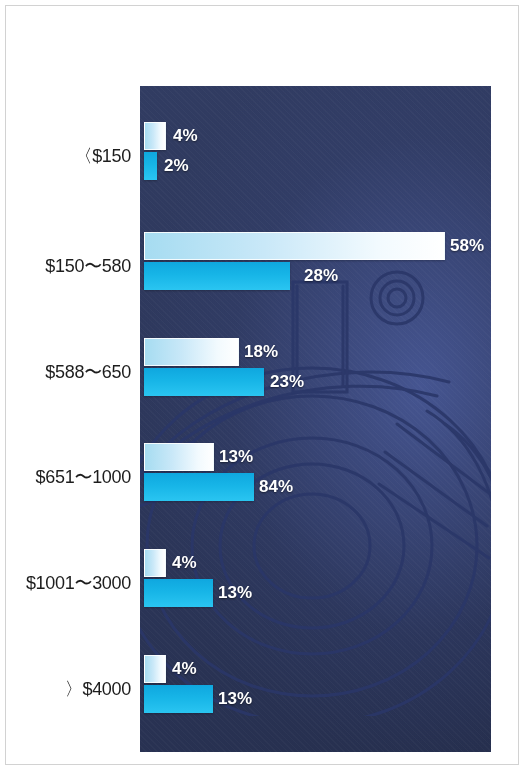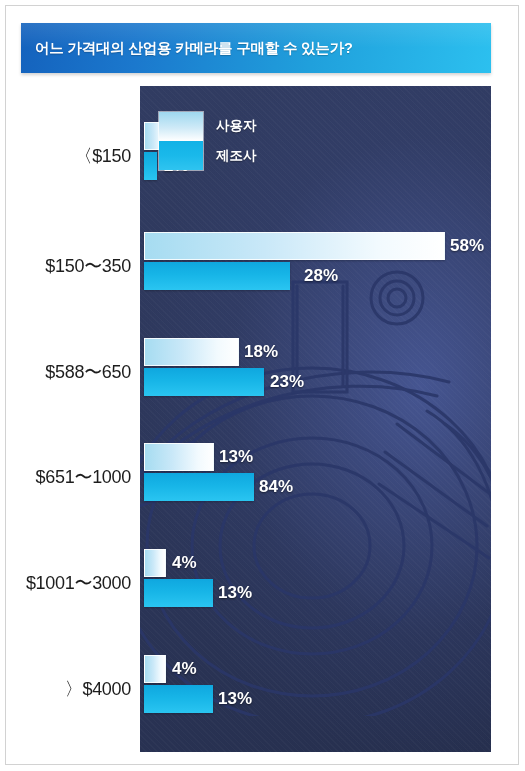--- a/index.html
+++ b/index.html
@@ -199,23 +199,20 @@
     text-shadow: 0 1px 2px rgba(0,0,0,0.5);
   }
   .bar-value.user-v { top: 0; }
   .bar-value.maker-v { top: 30px; }
 </style>
 </head>
 <body>
 
 <div class="card">
 
-  <div class="header-bar">
-    <div class="header-title">어느 가격대의 산업용 카메라를 구매할 수 있는가?</div>
-  </div>
 
   <div class="chart-wrap">
 
     <div class="chart-panel">
       <svg class="watermark" viewBox="0 0 420 470" fill="none" stroke="#2b3769" stroke-width="3" stroke-linecap="round">
         <g opacity="0.95">
           <ellipse cx="215" cy="300" rx="195" ry="178"></ellipse>
           <ellipse cx="215" cy="300" rx="165" ry="150"></ellipse>
           <ellipse cx="215" cy="300" rx="120" ry="108"></ellipse>
           <ellipse cx="215" cy="300" rx="92" ry="82"></ellipse>
@@ -241,21 +238,21 @@
       <div class="cat-label">〈$150</div>
       <div class="bars">
         <div class="bar user" style="width:22px"></div>
         <div class="bar-value user-v" style="left:33px">4%</div>
         <div class="bar maker" style="width:13px"></div>
         <div class="bar-value maker-v" style="left:24px">2%</div>
       </div>
     </div>
 
     <div class="group" style="top:146px">
-      <div class="cat-label">$150〜350</div>
+      <div class="cat-label">$150〜580</div>
       <div class="bars">
         <div class="bar user" style="width:301px"></div>
         <div class="bar-value user-v" style="left:310px">58%</div>
         <div class="bar maker" style="width:146px"></div>
         <div class="bar-value maker-v" style="left:164px">28%</div>
       </div>
     </div>
 
     <div class="group" style="top:252px">
       <div class="cat-label">$588〜650</div>
@@ -290,23 +287,15 @@
     <div class="group" style="top:569px">
       <div class="cat-label">〉$4000</div>
       <div class="bars">
         <div class="bar user" style="width:22px"></div>
         <div class="bar-value user-v" style="left:32px">4%</div>
         <div class="bar maker" style="width:69px"></div>
         <div class="bar-value maker-v" style="left:78px">13%</div>
       </div>
     </div>
 
-    <div class="legend">
-      <div class="legend-swatches">
-        <div class="legend-sw-top"></div>
-        <div class="legend-sw-bot"></div>
-      </div>
-      <div class="legend-label l1">사용자</div>
-      <div class="legend-label l2">제조사</div>
-    </div>
 
   </div>
 </div>
 
 </body></html>

